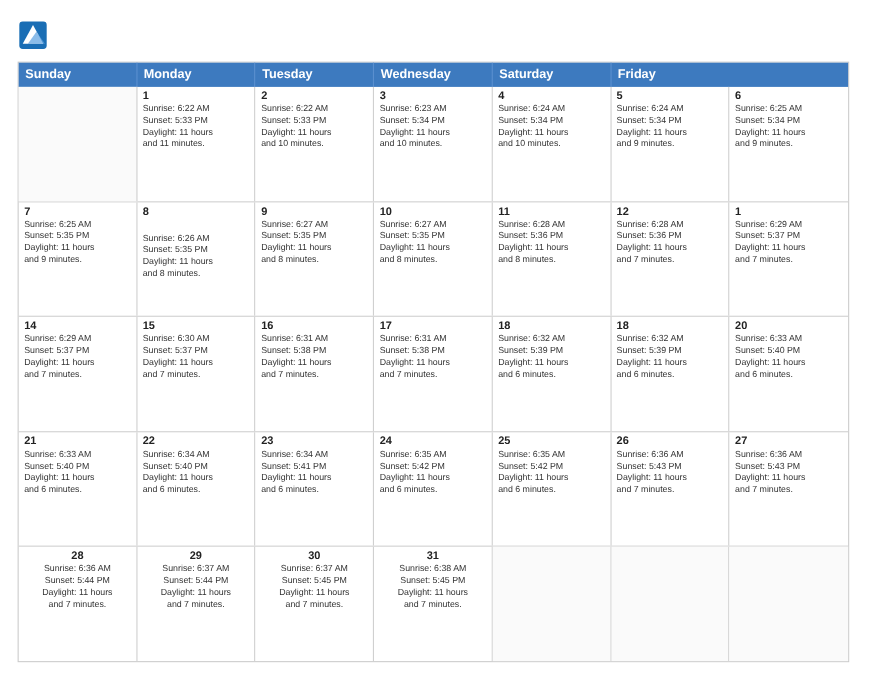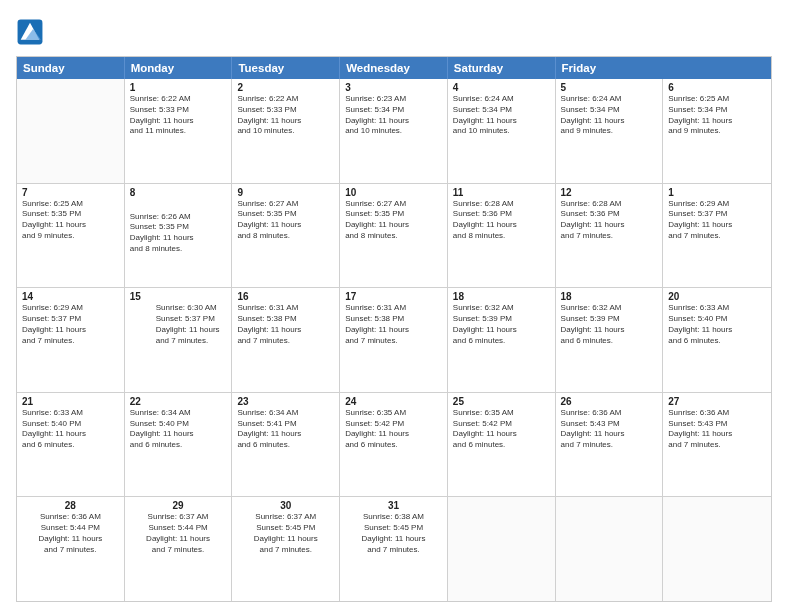--- a/index.html
+++ b/index.html
@@ -249,21 +249,21 @@
         <div class="cal-row">
           <div class="cal-cell">
             <span class="day-number">14</span>
             <div class="cell-text" style="white-space: pre-line;">Sunrise: 6:29 AM
 Sunset: 5:37 PM
 Daylight: 11 hours
 and 7 minutes.</div>
           </div>
           <div class="cal-cell">
             <span class="day-number">15</span>
-            <div class="cell-text" style="white-space: pre-line; margin-left: 26px;">Sunrise: 6:30 AM
+            <div class="cell-text" style="white-space: pre-line;">Sunrise: 6:30 AM
 Sunset: 5:37 PM
 Daylight: 11 hours
 and 7 minutes.</div>
           </div>
           <div class="cal-cell">
             <span class="day-number">16</span>
             <div class="cell-text" style="white-space: pre-line;">Sunrise: 6:31 AM
 Sunset: 5:38 PM
 Daylight: 11 hours
 and 7 minutes.</div>

